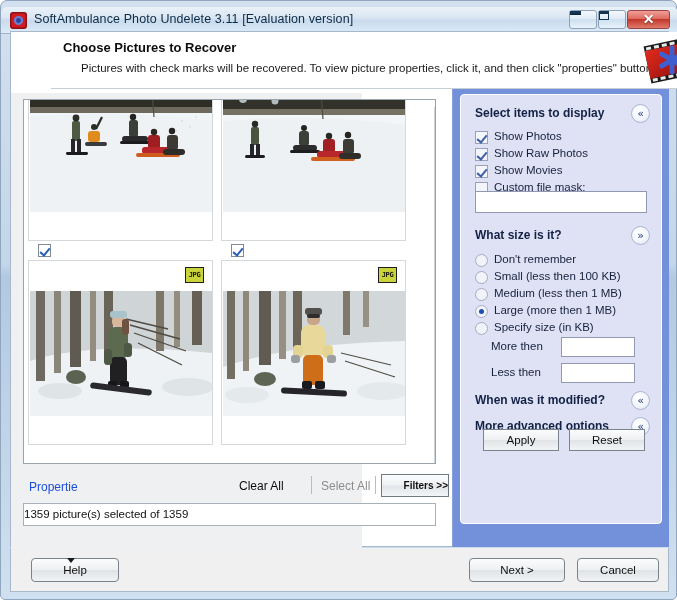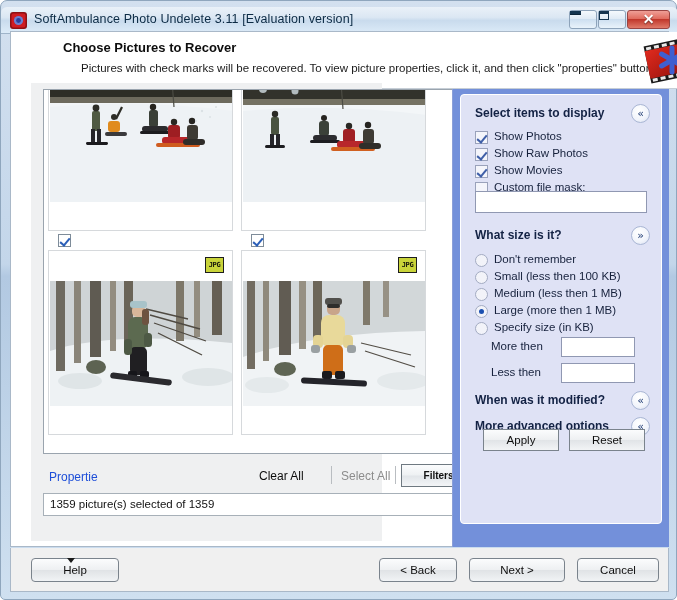--- a/index.html
+++ b/index.html
@@ -133,24 +133,23 @@
   }
   #header-logo {
     position: absolute;
     left: 592px; top: 3px;
     width: 57px; height: 50px;
   }
 
   
   #leftpane {
     position: absolute;
-    left: 0; top: 51px;
+    left: 0; top: 61px;
     width: 351px; height: 458px;
     background: #eff0f1;
-    margin-left: 20px;
   }
   #thumbpanel {
     position: absolute;
     left: 12px; top: 6px;
     width: 413px; height: 365px;
     box-sizing: border-box;
     background: #ffffff;
     border: 1px solid #9aa4ae;
     overflow: hidden;
   }
@@ -292,21 +291,20 @@
   #status-box {
     position: absolute;
     left: 12px; top: 410px;
     width: 413px; height: 23px;
     box-sizing: border-box;
     background: #ffffff;
     border: 1px solid #a7b0b8;
     font-size: 11.5px;
     color: #111;
     line-height: 21px;
-    padding-left: 6px;
   }
 
   
   #rightpane {
     position: absolute;
     left: 441px; top: 57px;
     width: 216px; height: 458px;
     background: #7390da;
     border-left: 1px solid #8b9fd8;
   }
@@ -822,17 +820,16 @@
 
         <div class="sbtn" id="apply-btn">Apply</div>
         <div class="sbtn" id="reset-btn">Reset</div>
       </div>
     </div>
   </div>
 
   <div id="footer">
     <div class="fbtn" id="help-btn">Help</div>
     <div id="help-caret"></div>
-    <div class="fbtn" id="back-btn">&lt; Back</div>
     <div class="fbtn" id="next-btn">Next &gt;</div>
     <div class="fbtn" id="cancel-btn">Cancel</div>
   </div>
 </div>
 
 </body></html>

